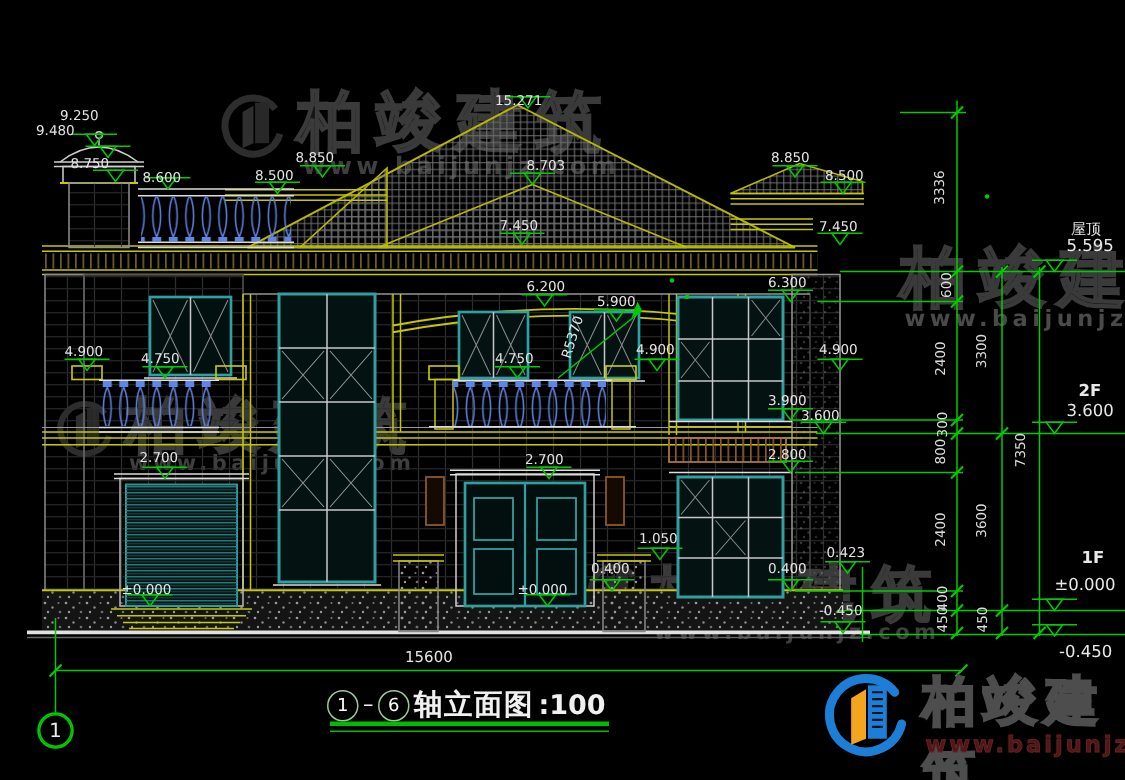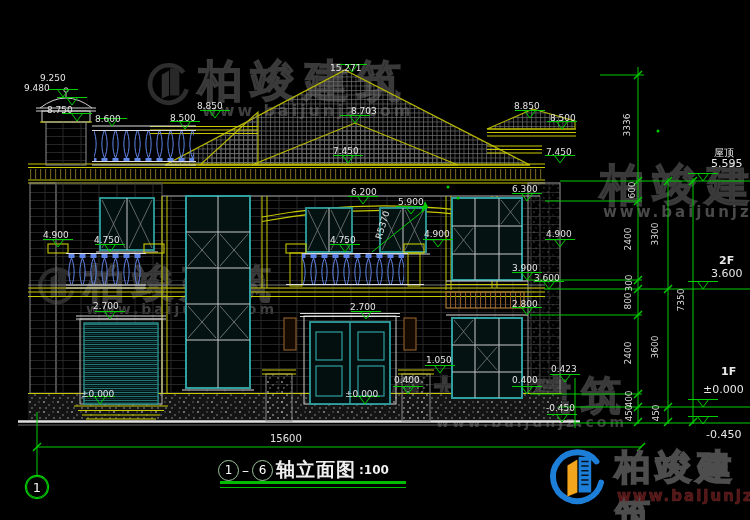--- a/index.html
+++ b/index.html
@@ -16,21 +16,21 @@
   .flab{font-size:11px;color:#e8e8e8;}
   .r-ann{transform:rotate(-73deg);color:#e4e4e4;font-size:9px;}
   .bubble{position:absolute;z-index:2;width:20px;height:20px;border:1.3px solid #00cc00;
           border-radius:50%;color:#eee;font-size:13px;display:flex;align-items:center;
           justify-content:center;}
   .title-row{position:absolute;z-index:2;left:218px;top:457px;display:flex;align-items:center;
              gap:3px;color:#f0f0f0;}
   .tb{width:19px;height:19px;border:1.2px solid #9ec89e;border-radius:50%;font-size:12px;
       display:flex;align-items:center;justify-content:center;color:#fff;}
   .tname{font-size:19px;font-weight:bold;letter-spacing:1px;}
-  .tscale{font-size:12px;font-weight:bold;}
+  .tscale{font-size:18px;font-weight:bold;}
   .ul1{position:absolute;z-index:2;left:220px;top:481px;width:186px;height:3px;background:#00bb00;}
   .ul2{position:absolute;z-index:2;left:220px;top:487px;width:186px;height:1px;background:#00bb00;}
   .logo{position:absolute;z-index:3;}
   .logo-brand{font-weight:bold;font-size:35px;letter-spacing:6px;color:#0c0c0c;
               -webkit-text-stroke:2px #4d4d4d;}
   .logo-url{font-weight:bold;font-size:15px;letter-spacing:2px;color:#511616;
             -webkit-text-stroke:0.6px #6b2424;}
 </style>
 </head>
 <body>

